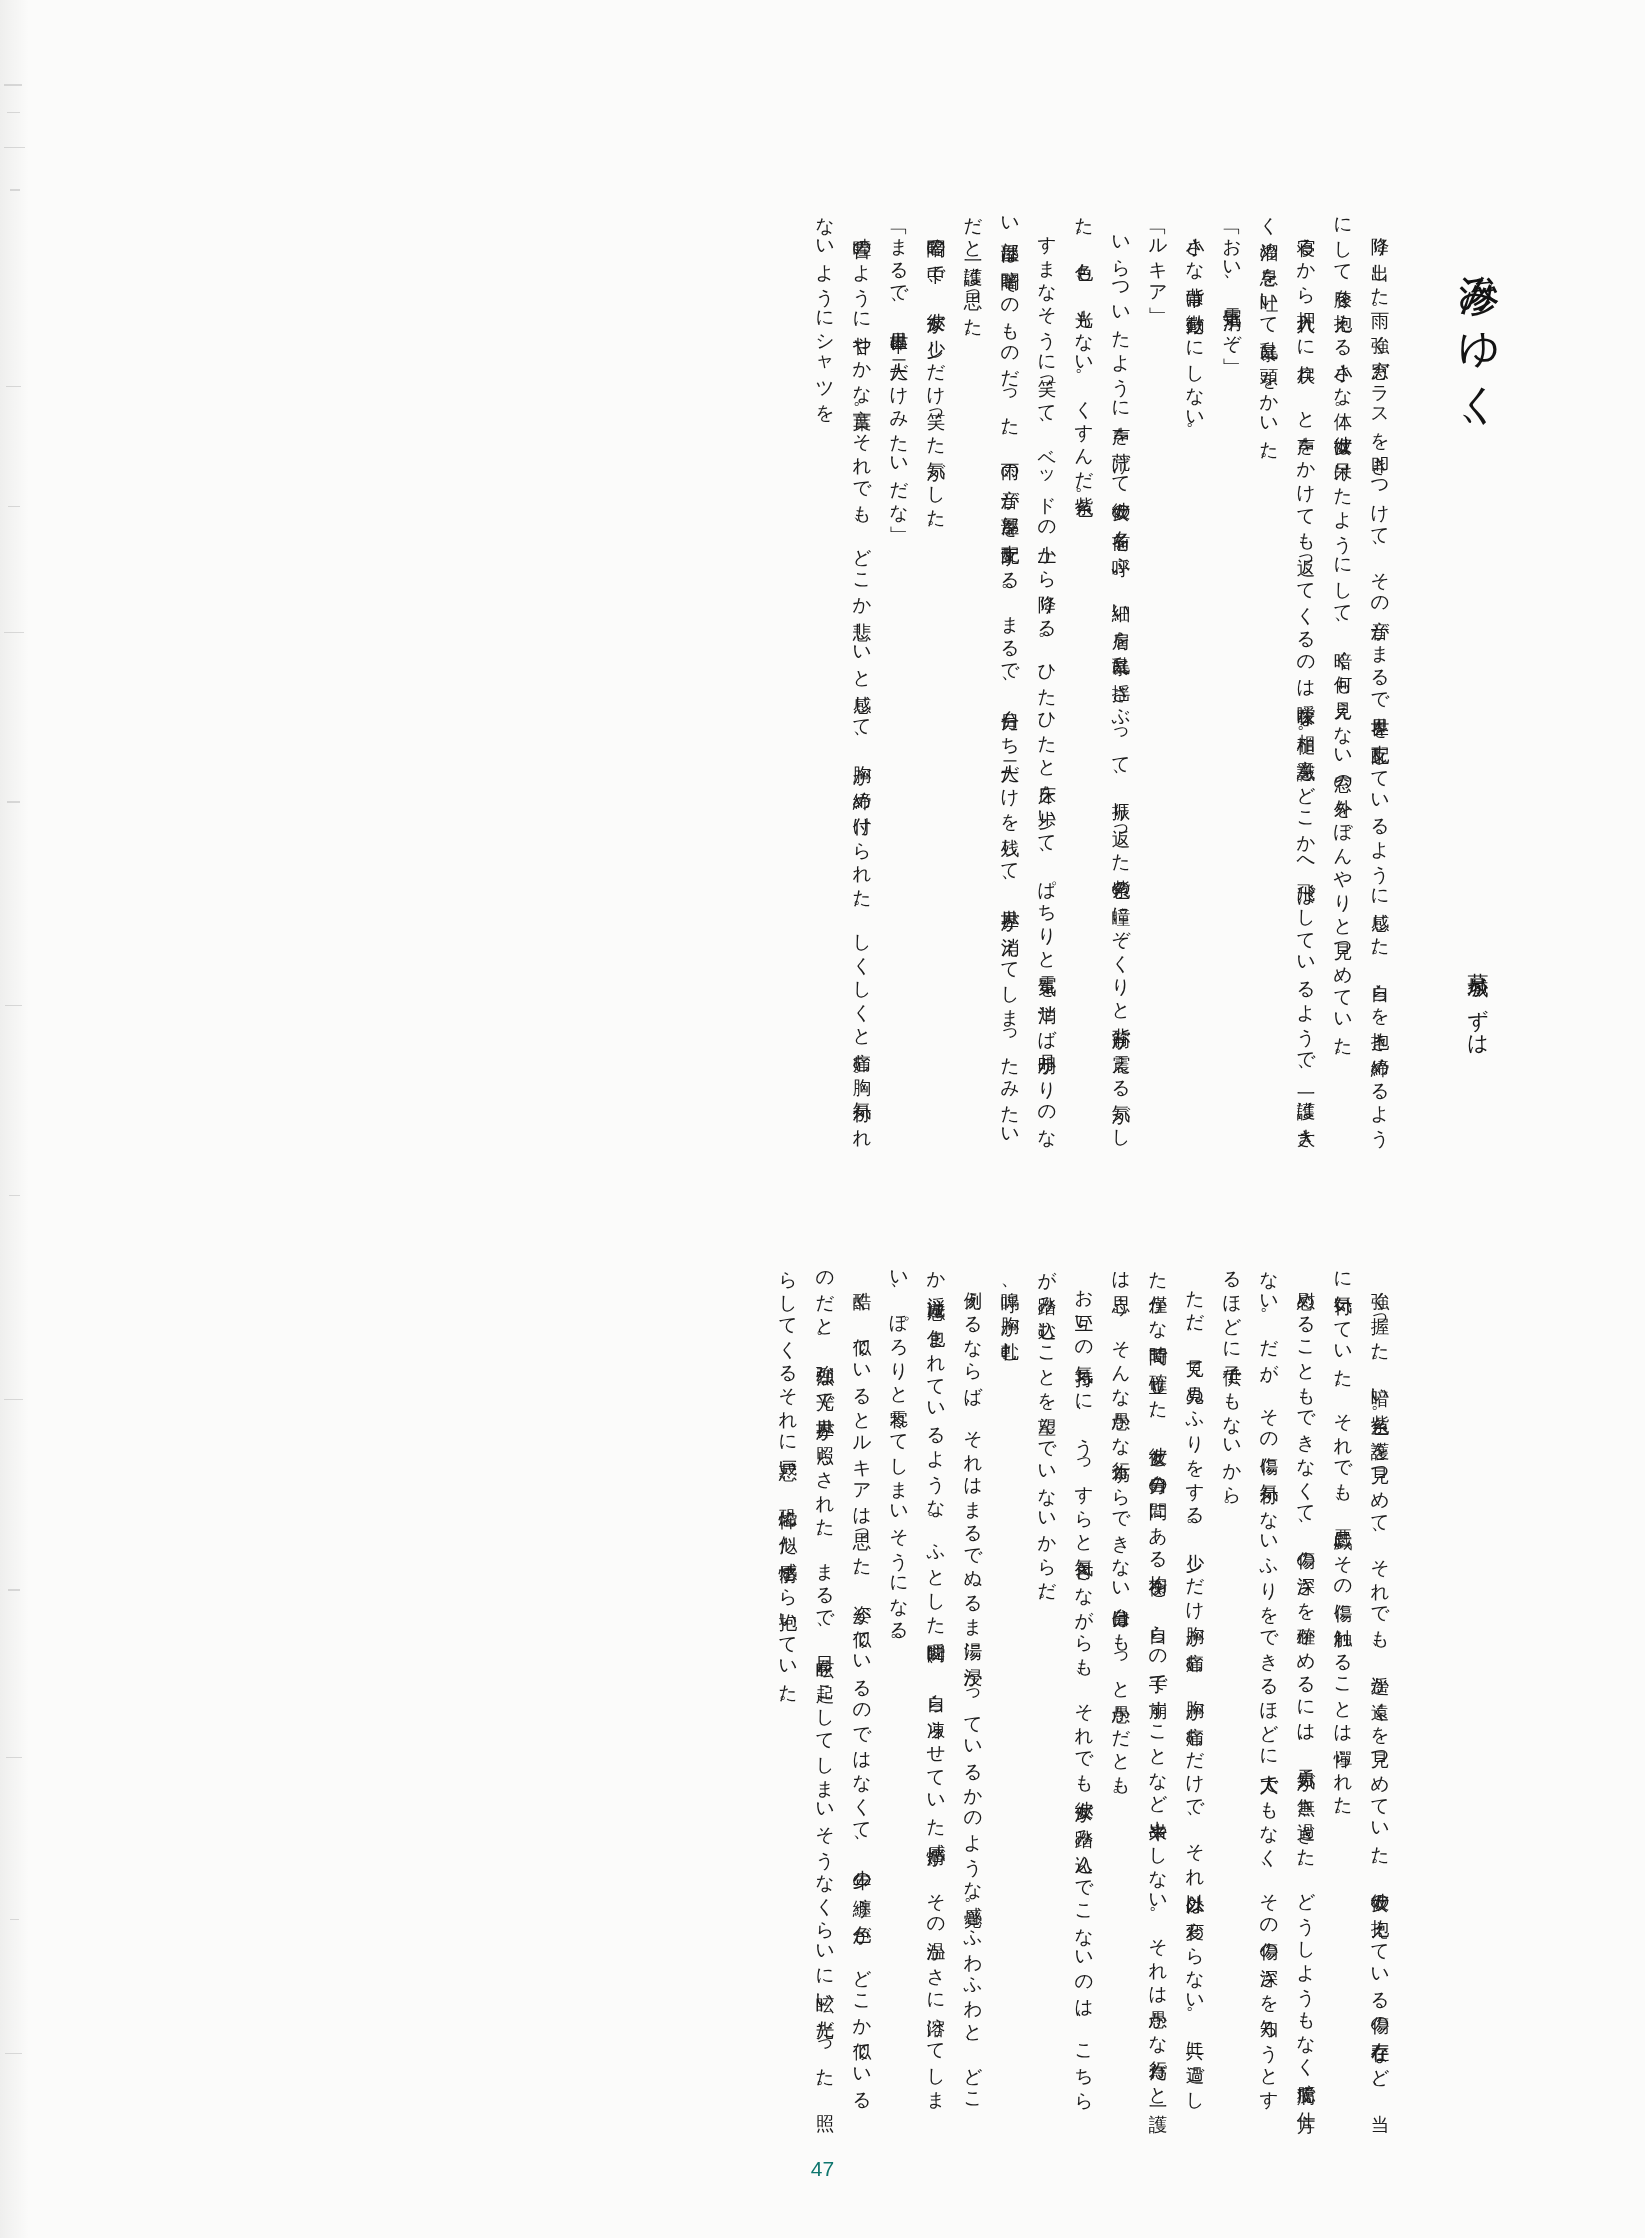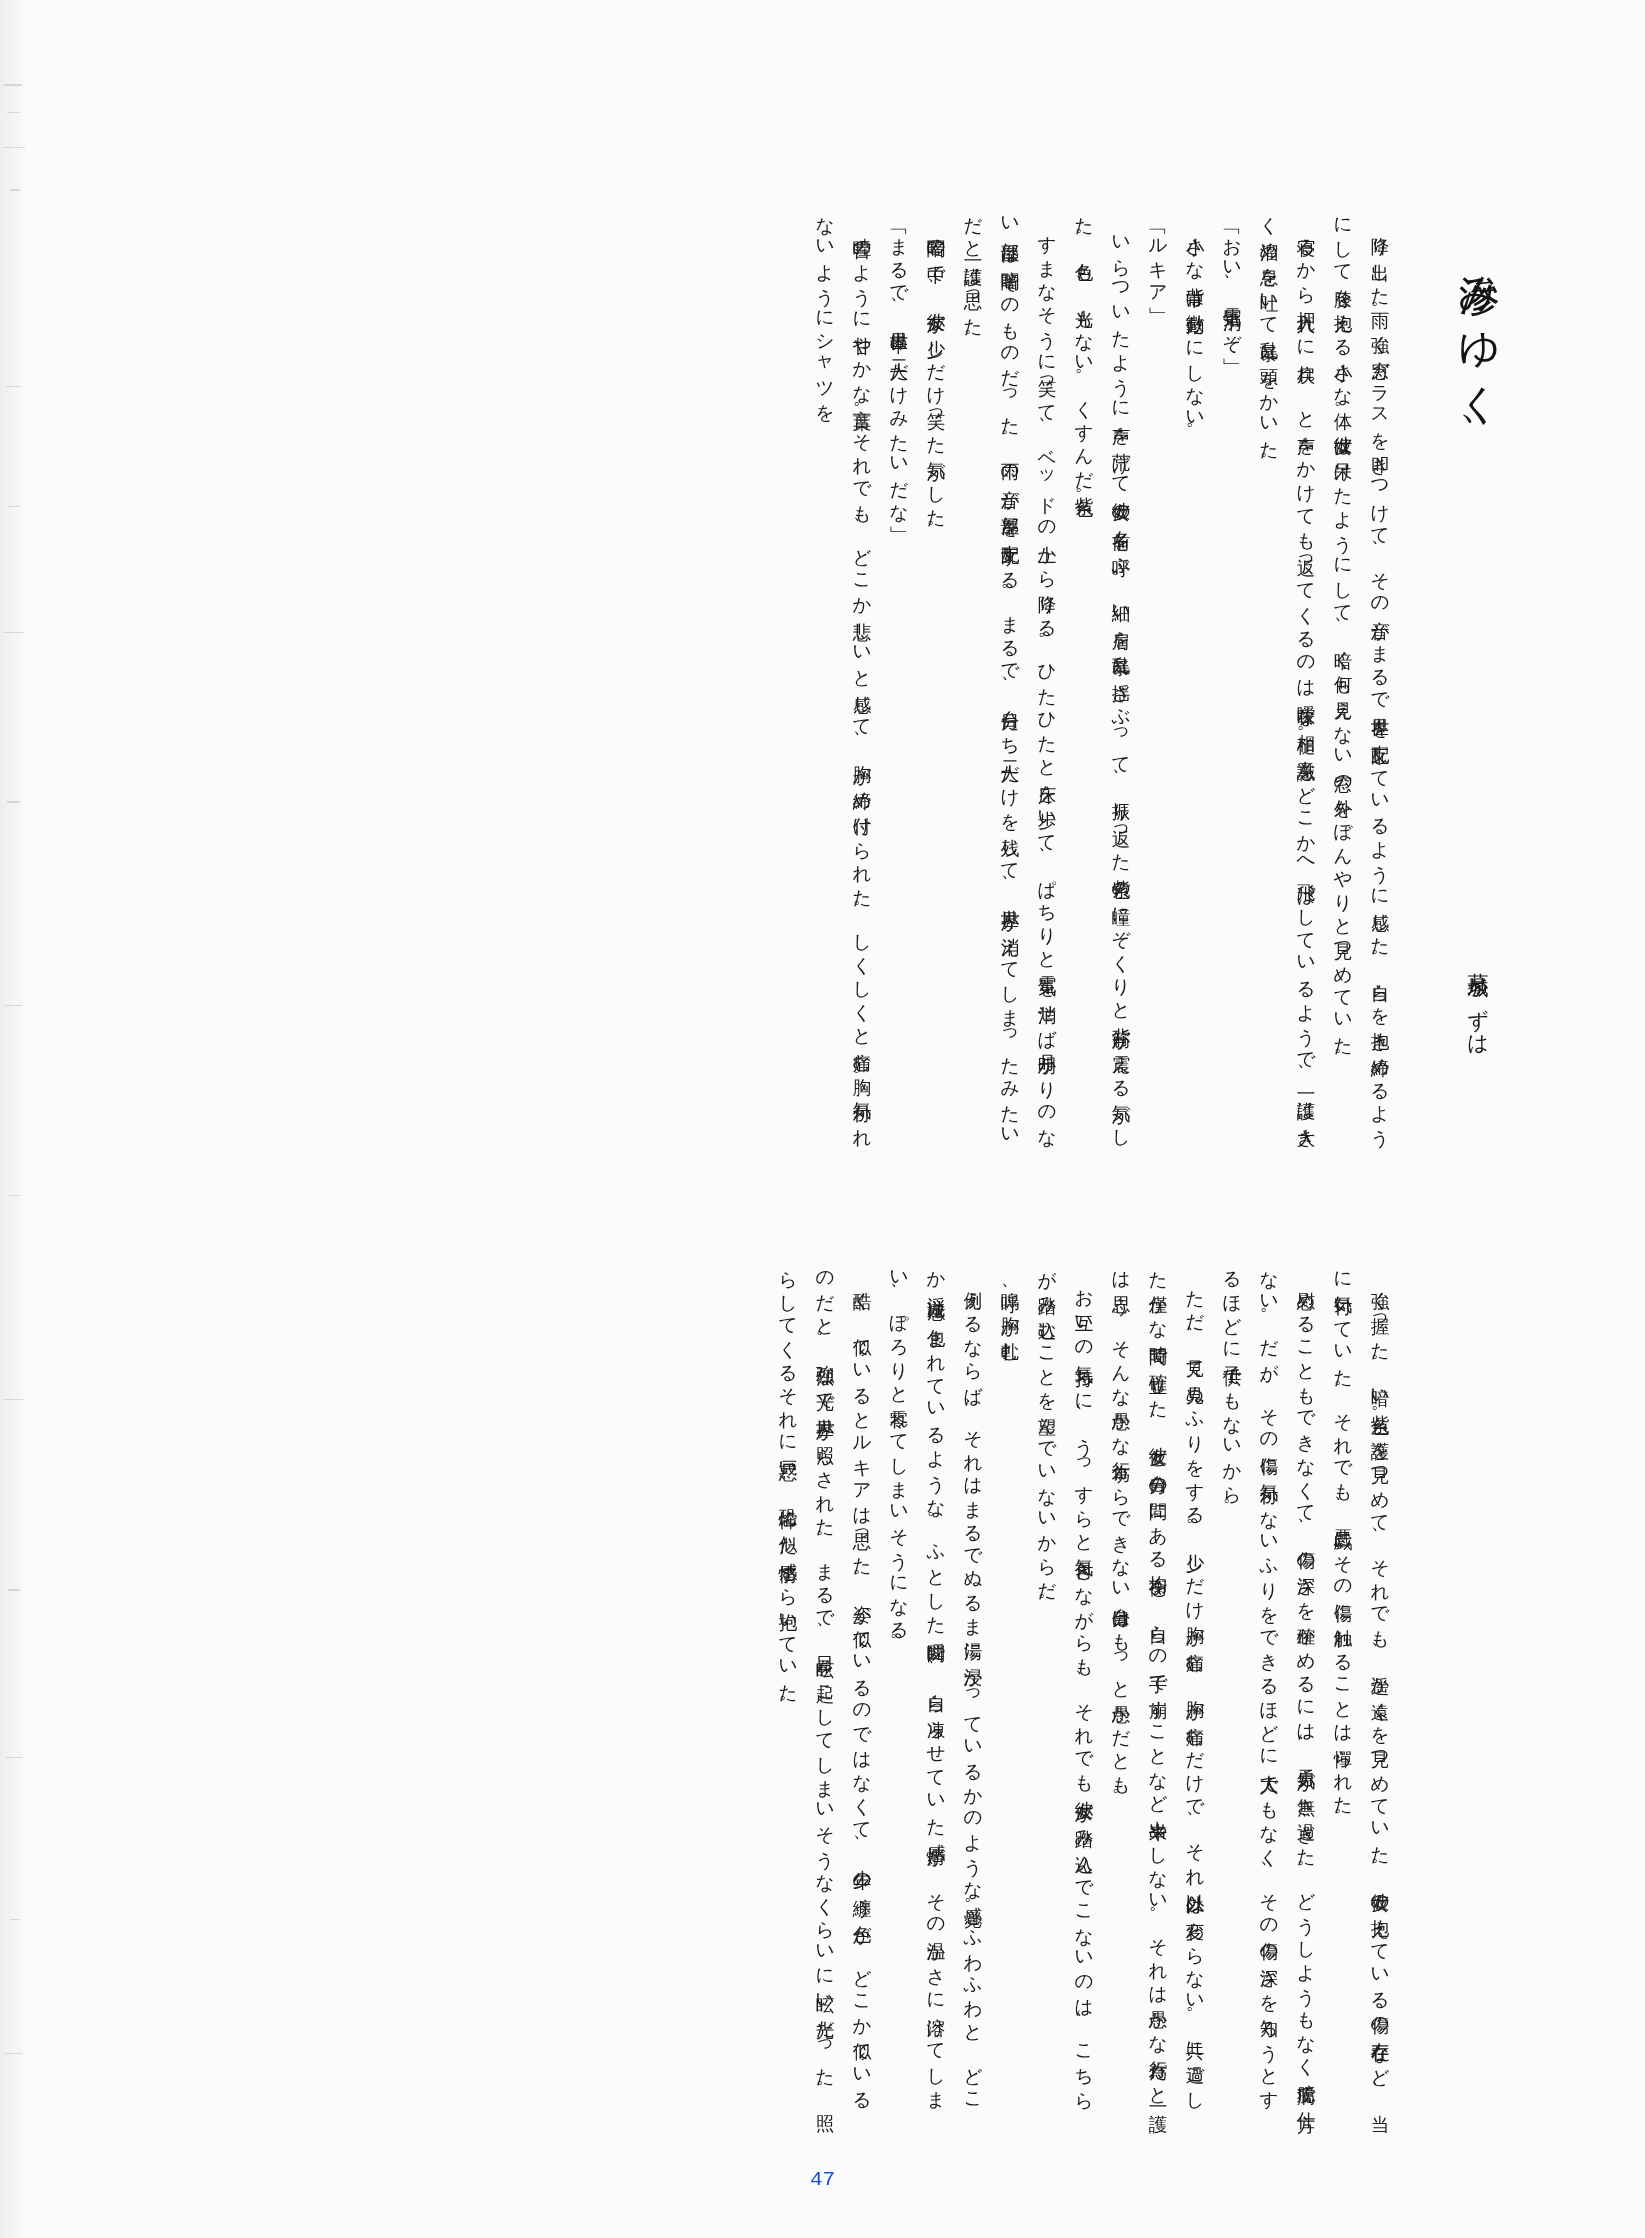--- a/index.html
+++ b/index.html
@@ -111,25 +111,25 @@
 
   .block p {
     margin: 0;
     text-indent: 1em;
   }
 
   .page-number {
     position: absolute;
     left: 0;
     right: 0;
-    bottom: 48px;
+    bottom: 58px;
     text-align: center;
     font-size: 21px;
-    color: #1d4ed8;
-    font-family: Liberation Mono, monospace;
+    color: #0f766e;
+    font-family: Liberation Sans, sans-serif;
   }
 </style>
 </head>
 <body>
 
 <div class="page"></div>
 <div class="scan-edge"></div>
 <div class="scan-marks">
   <i style="left:1.4px; top:0; width:18.3px; height:2.1px;"></i>
   <i style="left:4.2px; top:28px; width:12.7px; height:1.4px;"></i>

